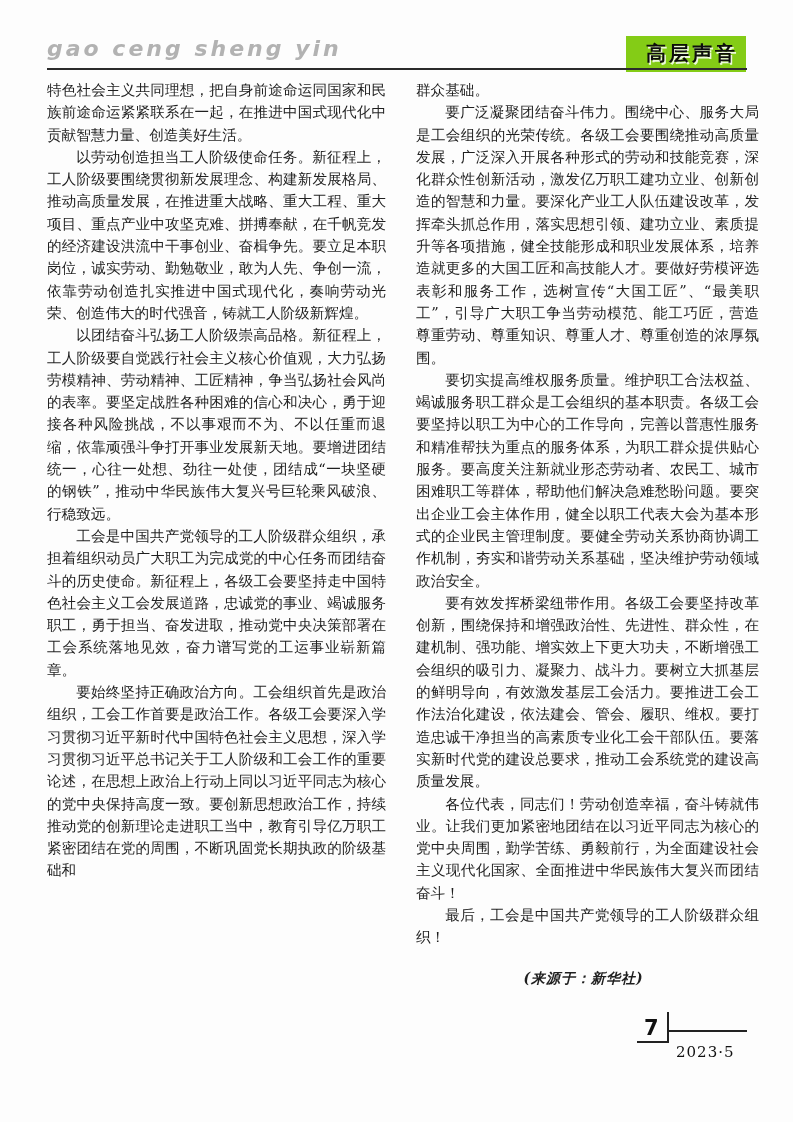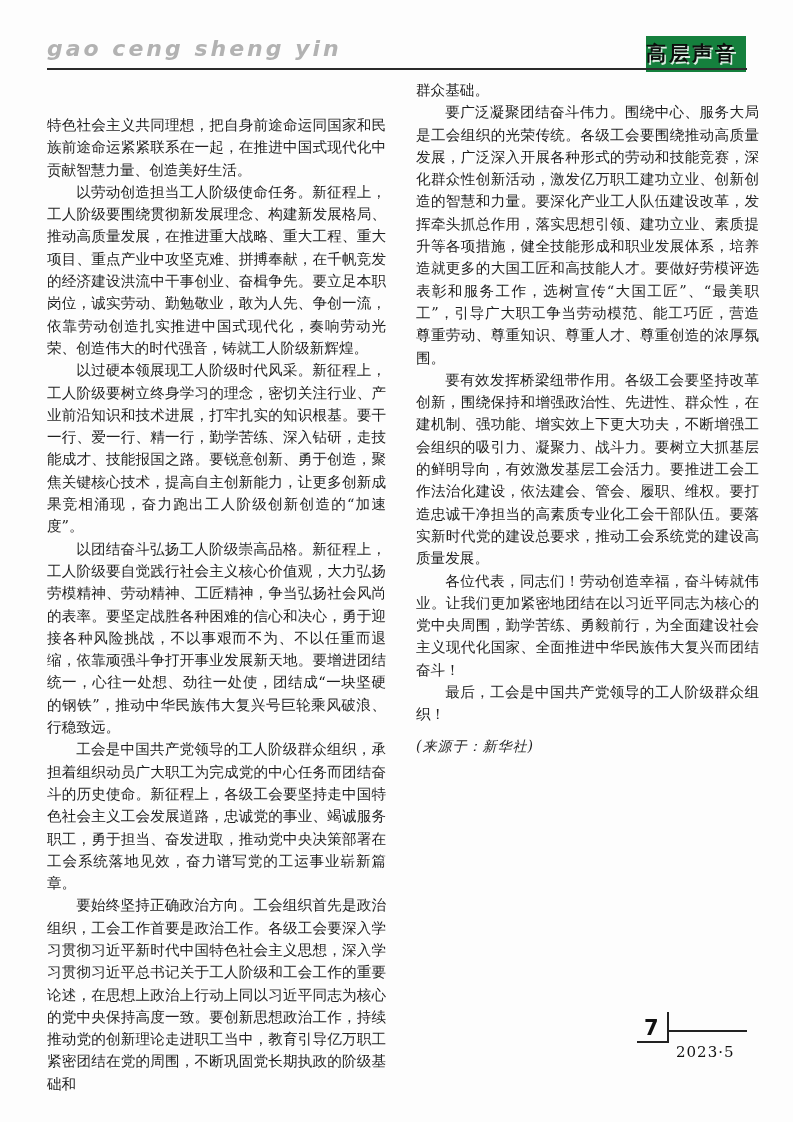--- a/index.html
+++ b/index.html
@@ -15,48 +15,49 @@
   
   .masthead-pinyin{
     position:absolute;left:47px;top:36px;
     font-family:"DejaVu Sans","Liberation Sans",sans-serif;
     font-style:italic;font-weight:bold;
     font-size:22px;letter-spacing:3px;
     color:#b2b2b2;
   }
   .section-badge{
     position:absolute;right:47px;top:36px;
-    background:#15803d;
-    padding:4px 8px 5px 0;
+    background:#84cc16;
+    padding:4px 8px 5px 20px;
     font-size:20px;font-weight:bold;
     letter-spacing:3px;color:#0d0d0d;
     text-shadow:1.5px 1.5px 0 rgba(255,255,255,.85);
     font-family:"DejaVu Serif","Liberation Serif",serif;
   }
   .header-rule{
     position:absolute;left:47px;top:68px;
     width:700px;height:2px;background:#2b2b2b;
   }
   
   .col{
     position:absolute;top:79px;
     font-size:14.6px;line-height:22.3px;
     text-align:justify;
     text-justify:inter-character;
   }
-  .col-left{left:47px;width:339px;margin-top:35px;}
+  .col-left{left:47px;width:339px;}
   .col-right{left:416px;width:343px;}
   .para{margin:0;text-indent:2em;}
   .para.no-indent{text-indent:0;}
   .attribution{
-    margin:9px 8px 0 0;
-    text-align:left;
+    margin:18px 8px 0 0;
+    text-align:center;
     font-style:italic;
     font-size:14px;
     letter-spacing:1px;
+    font-weight:bold;
   }
   
   .folio-page-num{
     position:absolute;left:644px;top:1016px;
     font-family:"DejaVu Sans","Liberation Sans",sans-serif;
     font-size:21px;font-weight:bold;color:#111;
   }
   .folio-line-under-num{
     position:absolute;left:637px;top:1041px;
     width:31px;height:2px;background:#222;
@@ -82,29 +83,29 @@
 
   <div class="masthead-pinyin">gao ceng sheng yin</div>
 
   <div class="section-badge">高层声音</div>
 
   <div class="header-rule"></div>
 
   <div class="col col-left">
       <p class="para no-indent">特色社会主义共同理想，把自身前途命运同国家和民族前途命运紧紧联系在一起，在推进中国式现代化中贡献智慧力量、创造美好生活。</p>
       <p class="para">以劳动创造担当工人阶级使命任务。新征程上，工人阶级要围绕贯彻新发展理念、构建新发展格局、推动高质量发展，在推进重大战略、重大工程、重大项目、重点产业中攻坚克难、拼搏奉献，在千帆竞发的经济建设洪流中干事创业、奋楫争先。要立足本职岗位，诚实劳动、勤勉敬业，敢为人先、争创一流，依靠劳动创造扎实推进中国式现代化，奏响劳动光荣、创造伟大的时代强音，铸就工人阶级新辉煌。</p>
-      <p class="para">以过硬本领展现工人阶级时代风采。新征程上，工人阶级要树立终身学习的理念，密切关注行业、产业前沿知识和技术进展，打牢扎实的知识根基。要干一行、爱一行、精一行，勤学苦练、深入钻研，走技能成才、技能报国之路。要锐意创新、勇于创造，聚焦关键核心技术，提高自主创新能力，让更多创新成果竞相涌现，奋力跑出工人阶级创新创造的“加速度”。</p>
       <p class="para">以团结奋斗弘扬工人阶级崇高品格。新征程上，工人阶级要自觉践行社会主义核心价值观，大力弘扬劳模精神、劳动精神、工匠精神，争当弘扬社会风尚的表率。要坚定战胜各种困难的信心和决心，勇于迎接各种风险挑战，不以事艰而不为、不以任重而退缩，依靠顽强斗争打开事业发展新天地。要增进团结统一，心往一处想、劲往一处使，团结成“一块坚硬的钢铁”，推动中华民族伟大复兴号巨轮乘风破浪、行稳致远。</p>
       <p class="para">工会是中国共产党领导的工人阶级群众组织，承担着组织动员广大职工为完成党的中心任务而团结奋斗的历史使命。新征程上，各级工会要坚持走中国特色社会主义工会发展道路，忠诚党的事业、竭诚服务职工，勇于担当、奋发进取，推动党中央决策部署在工会系统落地见效，奋力谱写党的工运事业崭新篇章。</p>
       <p class="para">要始终坚持正确政治方向。工会组织首先是政治组织，工会工作首要是政治工作。各级工会要深入学习贯彻习近平新时代中国特色社会主义思想，深入学习贯彻习近平总书记关于工人阶级和工会工作的重要论述，在思想上政治上行动上同以习近平同志为核心的党中央保持高度一致。要创新思想政治工作，持续推动党的创新理论走进职工当中，教育引导亿万职工紧密团结在党的周围，不断巩固党长期执政的阶级基础和</p>
     </div>
 
   <div class="col col-right">
   <p class="para no-indent">群众基础。</p>
       <p class="para">要广泛凝聚团结奋斗伟力。围绕中心、服务大局是工会组织的光荣传统。各级工会要围绕推动高质量发展，广泛深入开展各种形式的劳动和技能竞赛，深化群众性创新活动，激发亿万职工建功立业、创新创造的智慧和力量。要深化产业工人队伍建设改革，发挥牵头抓总作用，落实思想引领、建功立业、素质提升等各项措施，健全技能形成和职业发展体系，培养造就更多的大国工匠和高技能人才。要做好劳模评选表彰和服务工作，选树宣传“大国工匠”、“最美职工”，引导广大职工争当劳动模范、能工巧匠，营造尊重劳动、尊重知识、尊重人才、尊重创造的浓厚氛围。</p>
+      <p class="para">要切实提高维权服务质量。维护职工合法权益、竭诚服务职工群众是工会组织的基本职责。各级工会要坚持以职工为中心的工作导向，完善以普惠性服务和精准帮扶为重点的服务体系，为职工群众提供贴心服务。要高度关注新就业形态劳动者、农民工、城市困难职工等群体，帮助他们解决急难愁盼问题。要突出企业工会主体作用，健全以职工代表大会为基本形式的企业民主管理制度。要健全劳动关系协商协调工作机制，夯实和谐劳动关系基础，坚决维护劳动领域政治安全。</p>
       <p class="para">要有效发挥桥梁纽带作用。各级工会要坚持改革创新，围绕保持和增强政治性、先进性、群众性，在建机制、强功能、增实效上下更大功夫，不断增强工会组织的吸引力、凝聚力、战斗力。要树立大抓基层的鲜明导向，有效激发基层工会活力。要推进工会工作法治化建设，依法建会、管会、履职、维权。要打造忠诚干净担当的高素质专业化工会干部队伍。要落实新时代党的建设总要求，推动工会系统党的建设高质量发展。</p>
       <p class="para">各位代表，同志们！劳动创造幸福，奋斗铸就伟业。让我们更加紧密地团结在以习近平同志为核心的党中央周围，勤学苦练、勇毅前行，为全面建设社会主义现代化国家、全面推进中华民族伟大复兴而团结奋斗！</p>
       <p class="para">最后，工会是中国共产党领导的工人阶级群众组织！</p>
       <div class="attribution">(来源于：新华社)</div>
     </div>
 
   <div class="folio-page-num">7</div>
   <div class="folio-line-under-num"></div>
   <div class="folio-vert-line"></div>
   <div class="folio-issue">2023·5</div>

